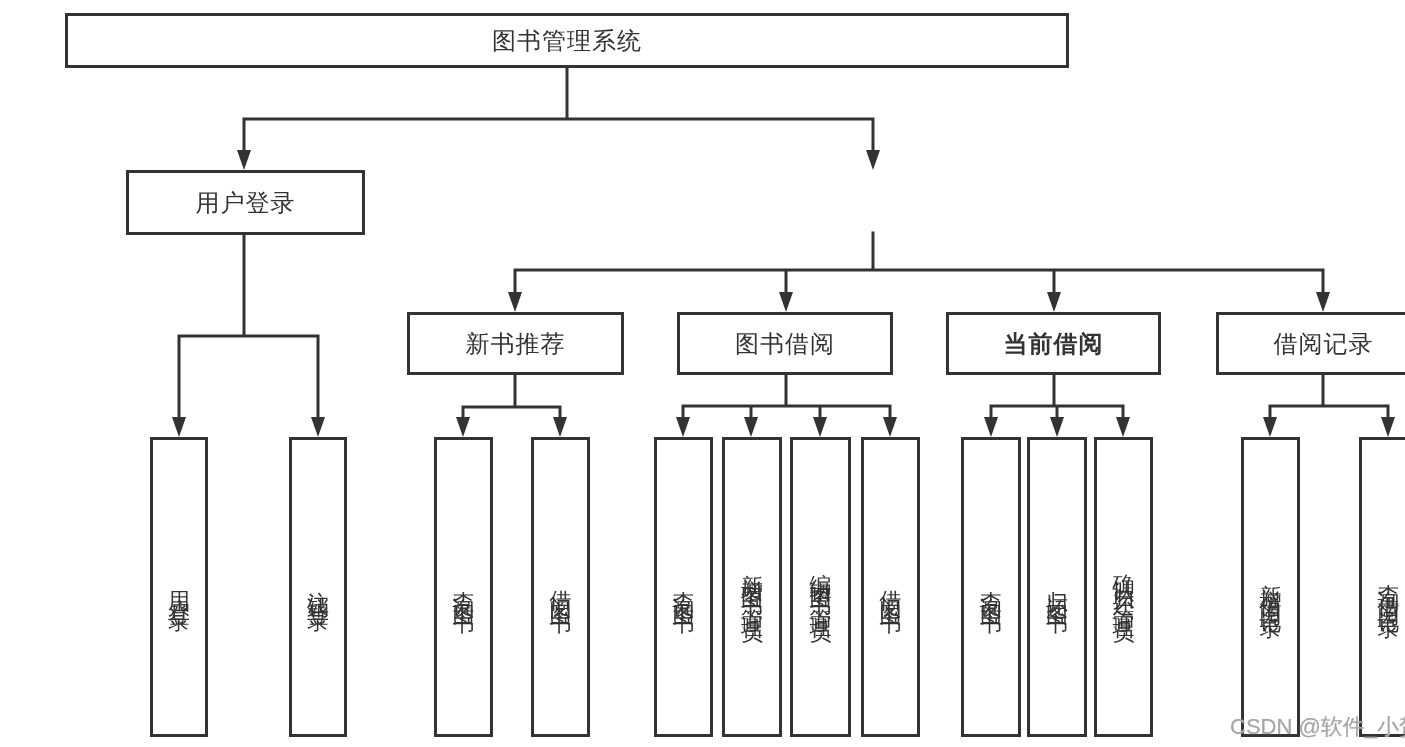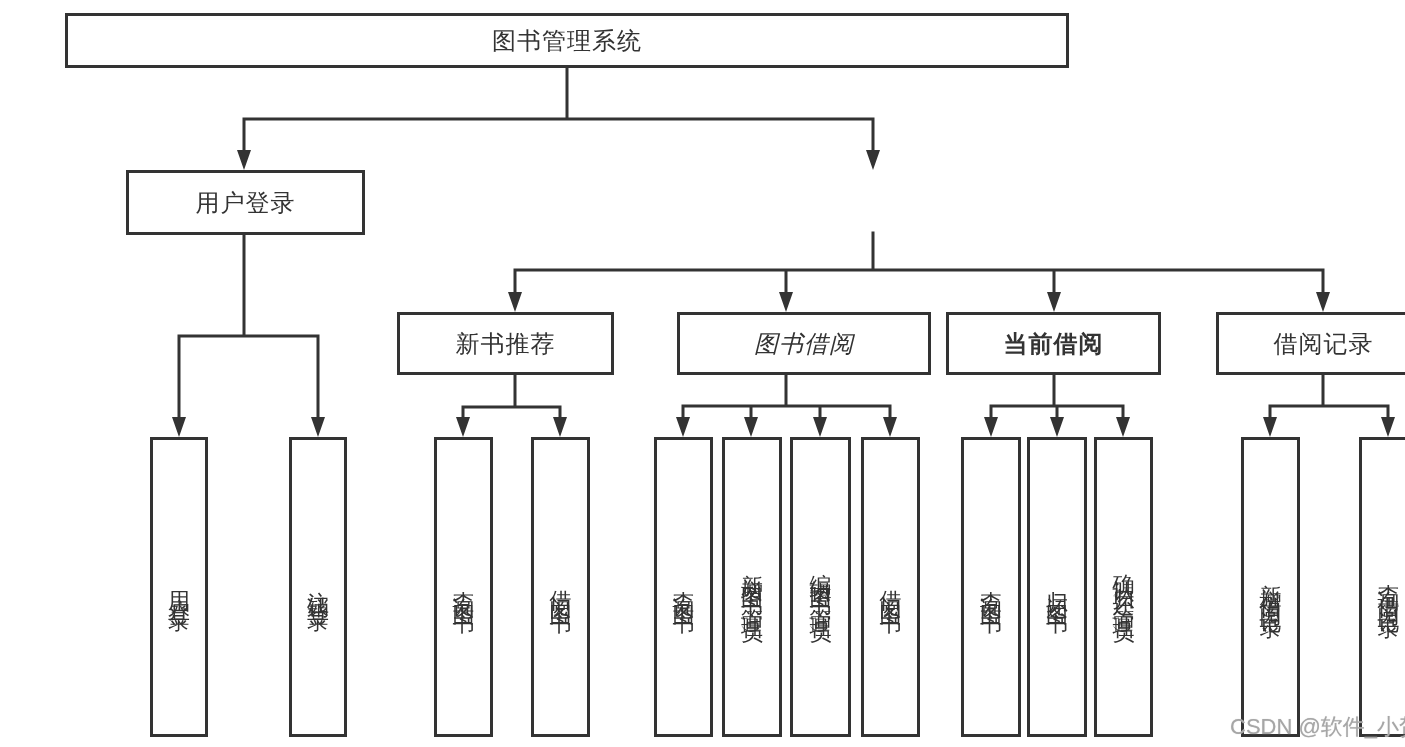--- a/index.html
+++ b/index.html
@@ -70,22 +70,22 @@
              M769 417L783 417L776 437Z M839 417L853 417L846 437Z
              M940 417L954 417L947 437Z M1006 417L1020 417L1013 437Z
              M1072 417L1086 417L1079 437Z M1219 417L1233 417L1226 437Z
              M1337 417L1351 417L1344 437Z" fill="#333333" stroke="none"></path>
   </svg>
 
   <div class="node hnode" style="left:21px; top:13px; width:1004px; height:55px;">图书管理系统</div>
 
   <div class="node hnode" style="left:82px; top:170px; width:239px; height:65px;">用户登录</div>
 
-  <div class="node hnode" style="left:353px; top:312px; width:217px; height:63px;">新书推荐</div>
-  <div class="node hnode" style="left:633px; top:312px; width:254px; height:63px;font-style:italic;">图书借阅</div>
+  <div class="node hnode" style="left:363px; top:312px; width:217px; height:63px;">新书推荐</div>
+  <div class="node hnode" style="left:633px; top:312px; width:216px; height:63px;">图书借阅</div>
   <div class="node hnode" style="left:902px; top:312px; width:215px; height:63px;font-weight:bold;">当前借阅</div>
   <div class="node hnode" style="left:1172px; top:312px; width:215px; height:63px;">借阅记录</div>
 
   <div class="node vnode" style="left:106px; top:437px; width:58px; height:300px;">
     <span>用户登录</span>
   </div>
   <div class="node vnode" style="left:245px; top:437px; width:58px; height:300px;">
     <span>注销登录</span>
   </div>
 

